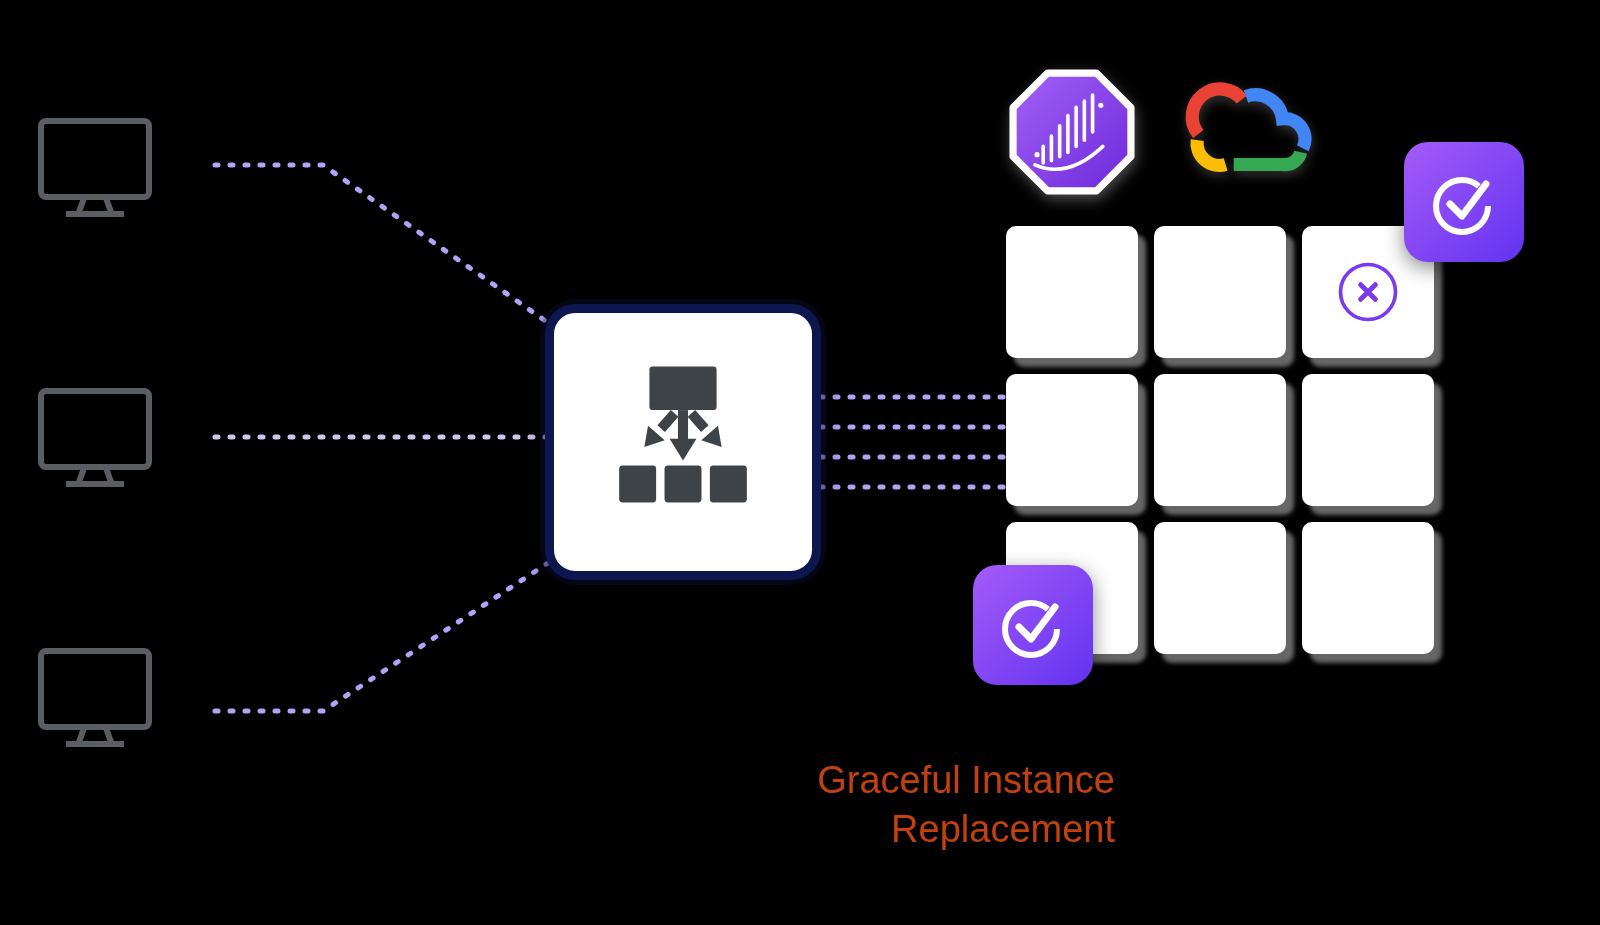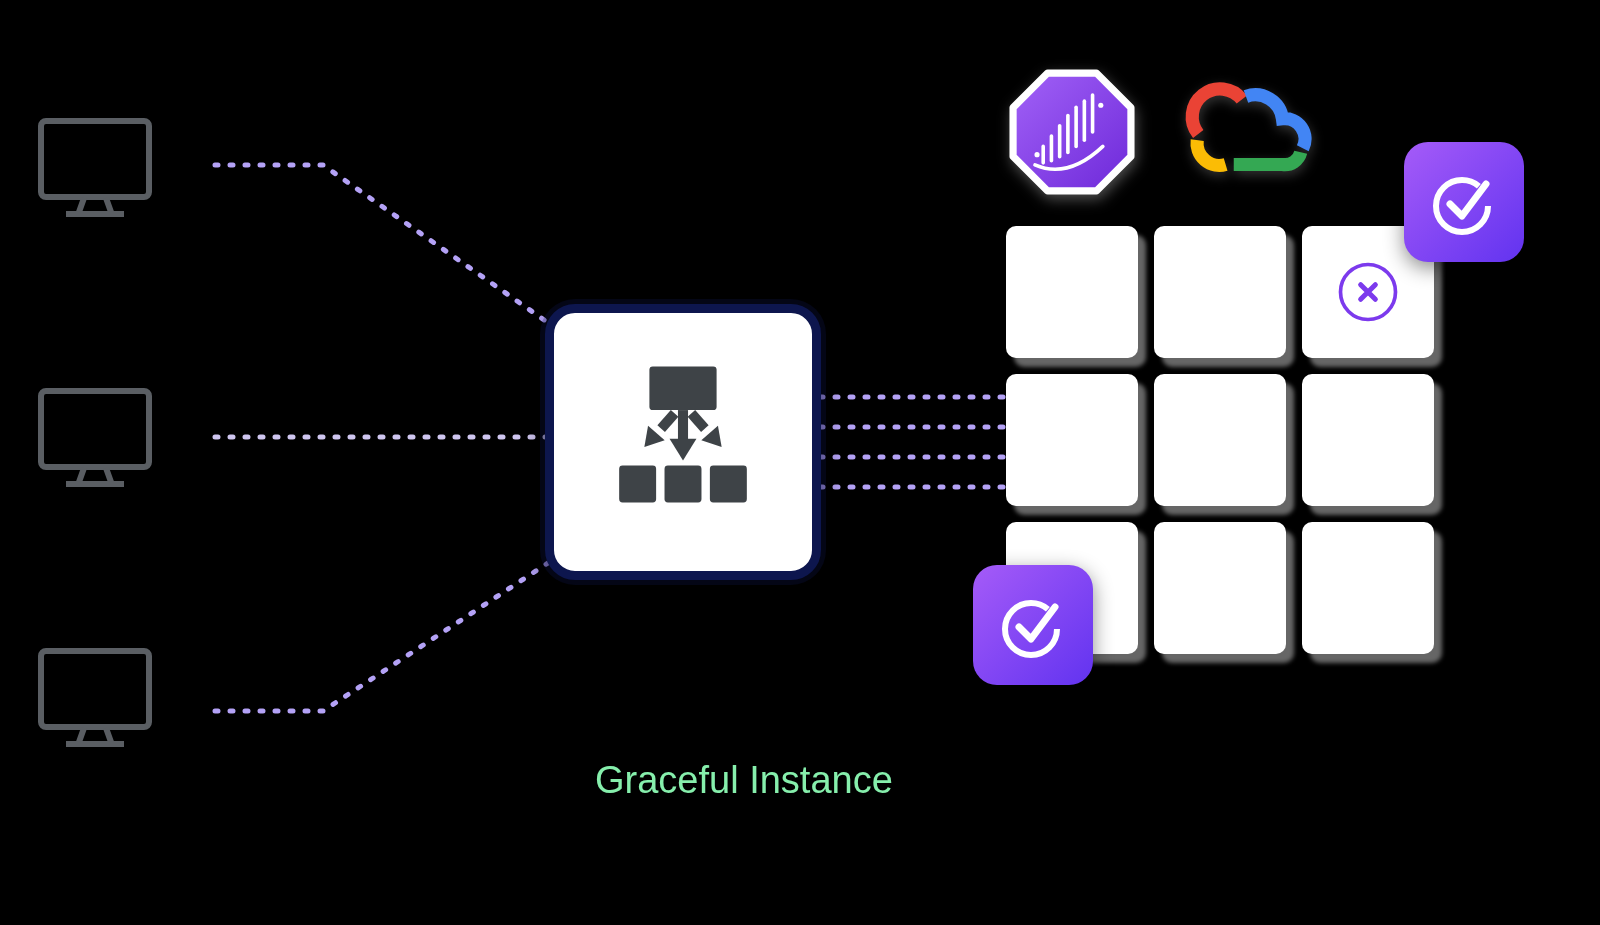--- a/index.html
+++ b/index.html
@@ -38,22 +38,22 @@
   #badge-bottom{left:971px;top:563px;}
 
   
   .logo{position:absolute;}
   #octagon-logo{left:1000px;top:60px;width:144px;height:144px;}
   #octagon-logo svg{width:100%;height:100%;filter:drop-shadow(2px 5px 7px rgba(170,170,170,.45));}
   #gcloud-logo{left:1183px;top:78px;width:134px;height:108px;}
   #gcloud-logo svg{width:100%;height:100%;filter:drop-shadow(1px 4px 6px rgba(150,150,150,.35));}
 
   
-  .caption{position:absolute;left:595px;top:756px;width:520px;text-align:left;
-           color:#86efac;font-size:38px;line-height:49px;font-weight:400;}
+  .caption{position:absolute;left:595px;top:756px;width:520px;text-align:right;
+           color:#c2410c;font-size:38px;line-height:49px;font-weight:400;}
 </style>
 </head>
 <body>
 
 <div class="canvas">
 
   <svg class="lines" viewBox="0 0 1600 925">
     <g fill="none" stroke="#b4a2f6" stroke-width="5" stroke-dasharray="3 12" stroke-linecap="round">
       <path d="M215 165 L323 165 L557 329"></path>
       <path d="M215 437 L549 437" stroke="#cfc6f0"></path>
@@ -182,15 +182,16 @@
         <path stroke="#FBBC05" d="M42 84 A22 22 0 0 1 14 60"></path>
         <path stroke="#EA4335" d="M15 54 A27 27 0 0 1 58 20"></path>
         <path stroke="#4285F4" d="M62 17 A27 27 0 0 1 98 39 A20 20 0 0 1 118 68"></path>
         <path stroke="#34A853" d="M116 72 A16 16 0 0 1 98 84 L50 84"></path>
       </g>
     </svg>
   </div>
 
   <div class="caption">
     <div>Graceful Instance</div>
+    <div>Replacement</div>
   </div>
 
 </div>
 
 </body></html>

